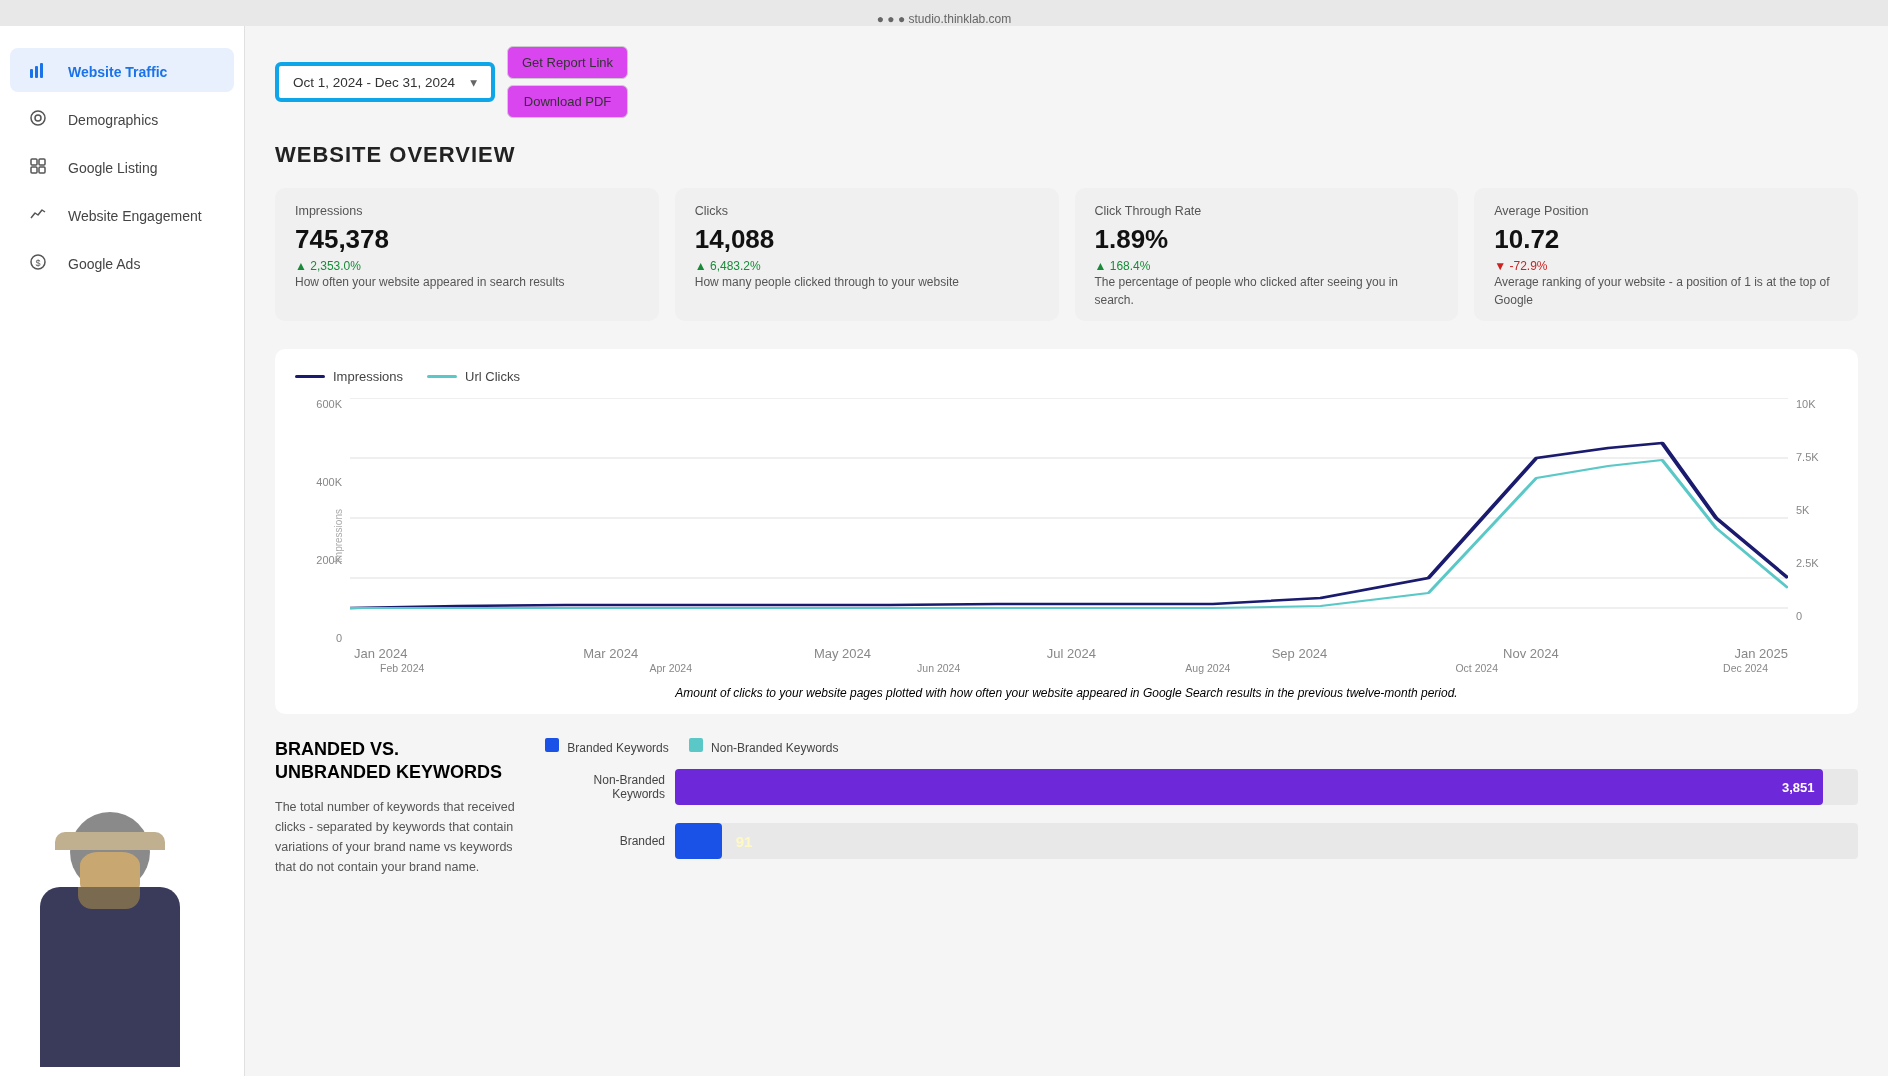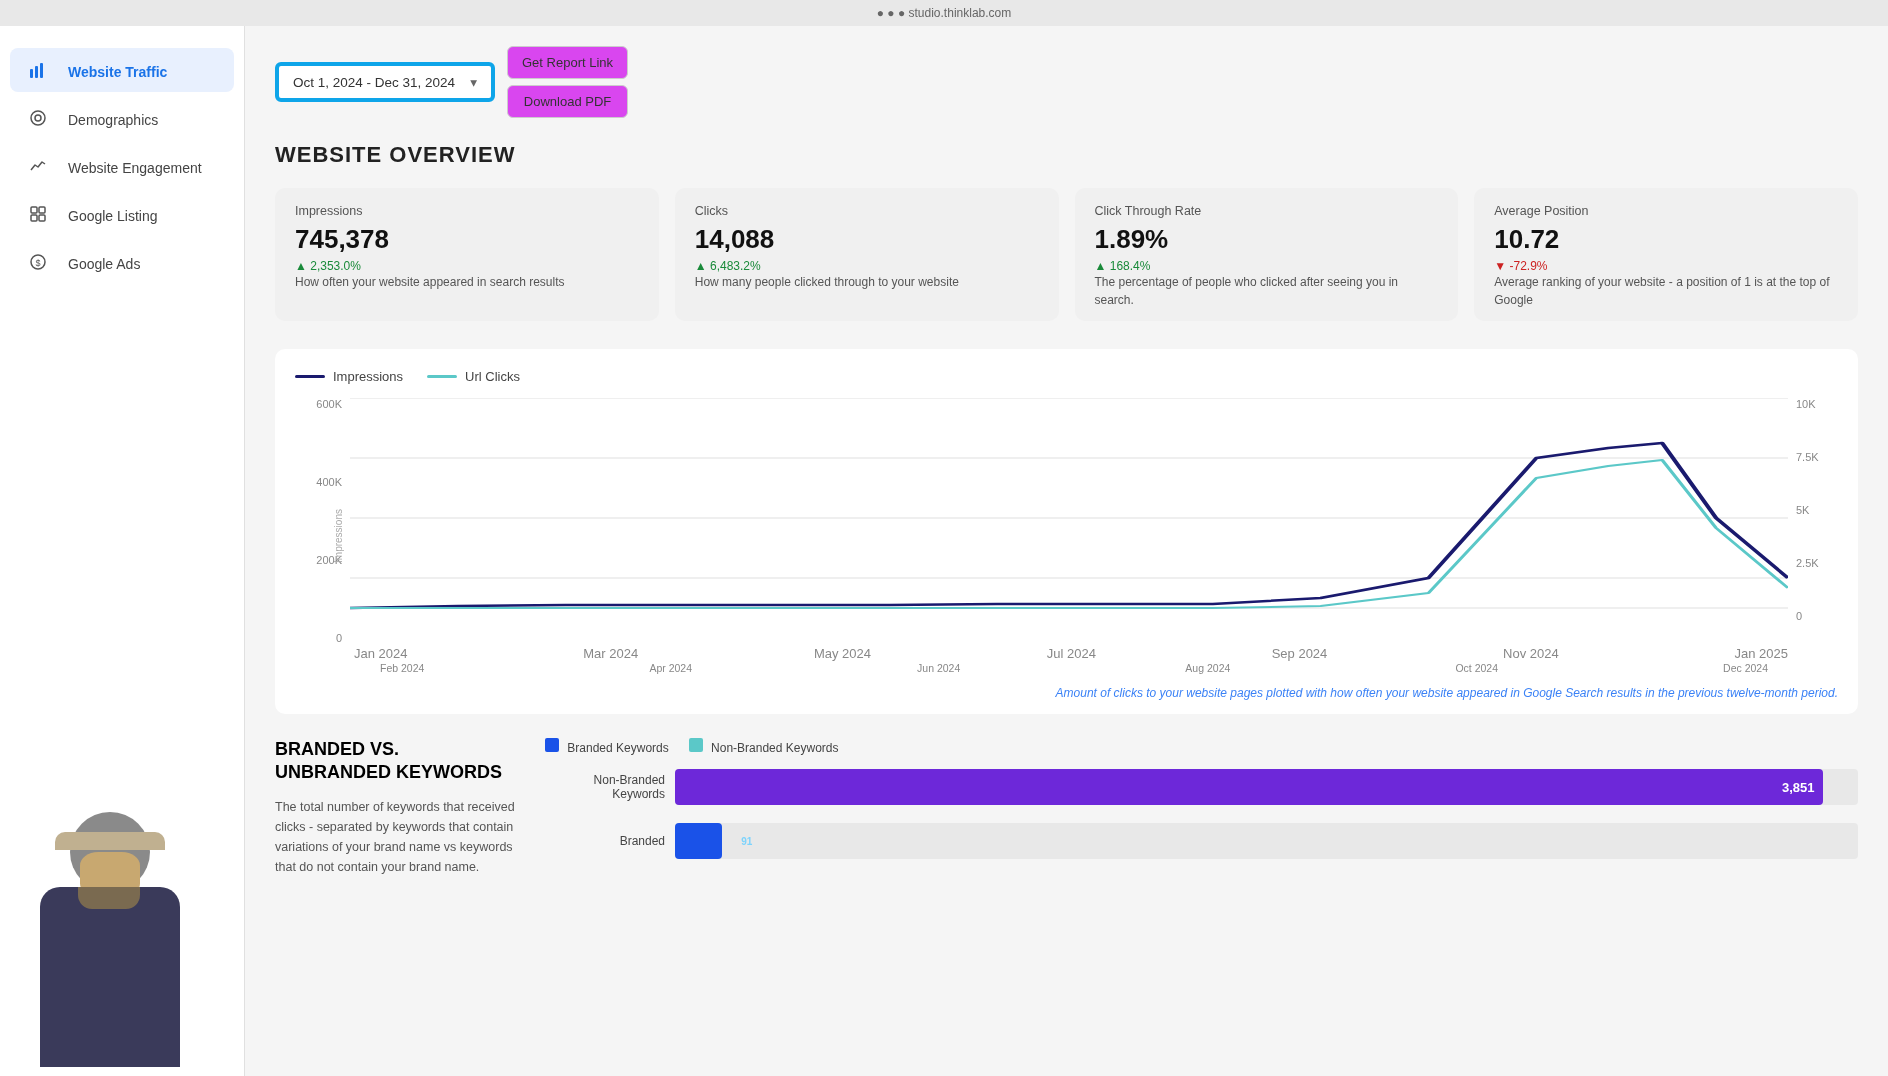--- a/index.html
+++ b/index.html
@@ -166,22 +166,22 @@
     }
     .legend-line {
       width: 30px;
       height: 3px;
       border-radius: 2px;
     }
     .legend-line.impressions { background: #1a1a6e; }
     .legend-line.url-clicks { background: #5bc8c8; }
     .chart-caption {
       font-size: 12px;
-      color: #3b82f6;
-      text-align: right;
+      color: #000000;
+      text-align: center;
       margin-top: 12px;
       font-style: italic;
     }
 
     
     .branded-section {
       display: flex;
       gap: 30px;
       margin-top: 4px;
     }
@@ -260,21 +260,21 @@
 
     
     .top-bar {
       position: absolute;
       top: 0;
       left: 0;
       right: 0;
       height: 26px;
       background: #e8e8e8;
       display: flex;
-      align-items: center;
+      align-items: flex-end;
       justify-content: center;
       font-size: 12px;
       color: #888;
     }
   </style>
 </head>
 <body>
 
 <div class="top-bar">
   <span style="font-size:12px;color:#666;">● ●  ●  studio.thinklab.com</span>
@@ -294,41 +294,41 @@
   </div>
 
   <div class="sidebar-item">
     <span class="sidebar-icon">
       <svg width="18" height="18" viewBox="0 0 18 18" fill="none">
         <circle cx="9" cy="9" r="7" stroke="#555" stroke-width="1.5" fill="none"></circle>
         <circle cx="9" cy="9" r="3" stroke="#555" stroke-width="1.5" fill="none"></circle>
       </svg>
     </span>
     <span>Demographics</span>
-  </div>
-
-  <div class="sidebar-item">
-    <span class="sidebar-icon">
-      <svg width="18" height="18" viewBox="0 0 18 18" fill="none">
-        <polyline points="2,13 6,8 9,10 13,5 16,7" stroke="#555" stroke-width="1.5" fill="none" stroke-linejoin="round"></polyline>
-      </svg>
-    </span>
-    <span>Website Engagement</span>
   </div>
 
   <div class="sidebar-item">
     <span class="sidebar-icon">
       <svg width="18" height="18" viewBox="0 0 18 18" fill="none">
         <rect x="2" y="2" width="6" height="6" rx="1" stroke="#555" stroke-width="1.5" fill="none"></rect>
         <rect x="10" y="2" width="6" height="6" rx="1" stroke="#555" stroke-width="1.5" fill="none"></rect>
         <rect x="2" y="10" width="6" height="6" rx="1" stroke="#555" stroke-width="1.5" fill="none"></rect>
         <rect x="10" y="10" width="6" height="6" rx="1" stroke="#555" stroke-width="1.5" fill="none"></rect>
       </svg>
     </span>
     <span>Google Listing</span>
+  </div>
+
+  <div class="sidebar-item">
+    <span class="sidebar-icon">
+      <svg width="18" height="18" viewBox="0 0 18 18" fill="none">
+        <polyline points="2,13 6,8 9,10 13,5 16,7" stroke="#555" stroke-width="1.5" fill="none" stroke-linejoin="round"></polyline>
+      </svg>
+    </span>
+    <span>Website Engagement</span>
   </div>
 
   <div class="sidebar-item">
     <span class="sidebar-icon">
       <svg width="18" height="18" viewBox="0 0 18 18" fill="none">
         <circle cx="9" cy="9" r="7" stroke="#555" stroke-width="1.5" fill="none"></circle>
         <text x="9" y="13" text-anchor="middle" font-size="9" fill="#555">$</text>
       </svg>
     </span>
     <span>Google Ads</span>
@@ -494,21 +494,21 @@
             <div class="bar-fill non-branded" style="width:97%;">
               <span>3,851</span>
             </div>
           </div>
         </div>
 
         <div class="bar-row">
           <div class="bar-row-label">Branded</div>
           <div class="bar-track">
             <div class="bar-fill branded-kw" style="width:4%;min-width:40px;justify-content:flex-end;padding-right:4px;">
-              <span style="color:#7dd3fc;font-size:10px;position:absolute;right:-30px;">91</span>
+              <span style="color:#fef9c3;font-size:15px;position:absolute;right:-30px;">91</span>
             </div>
           </div>
         </div>
       </div>
     </div>
   </div>
 
 </div>
 
 </body></html>

